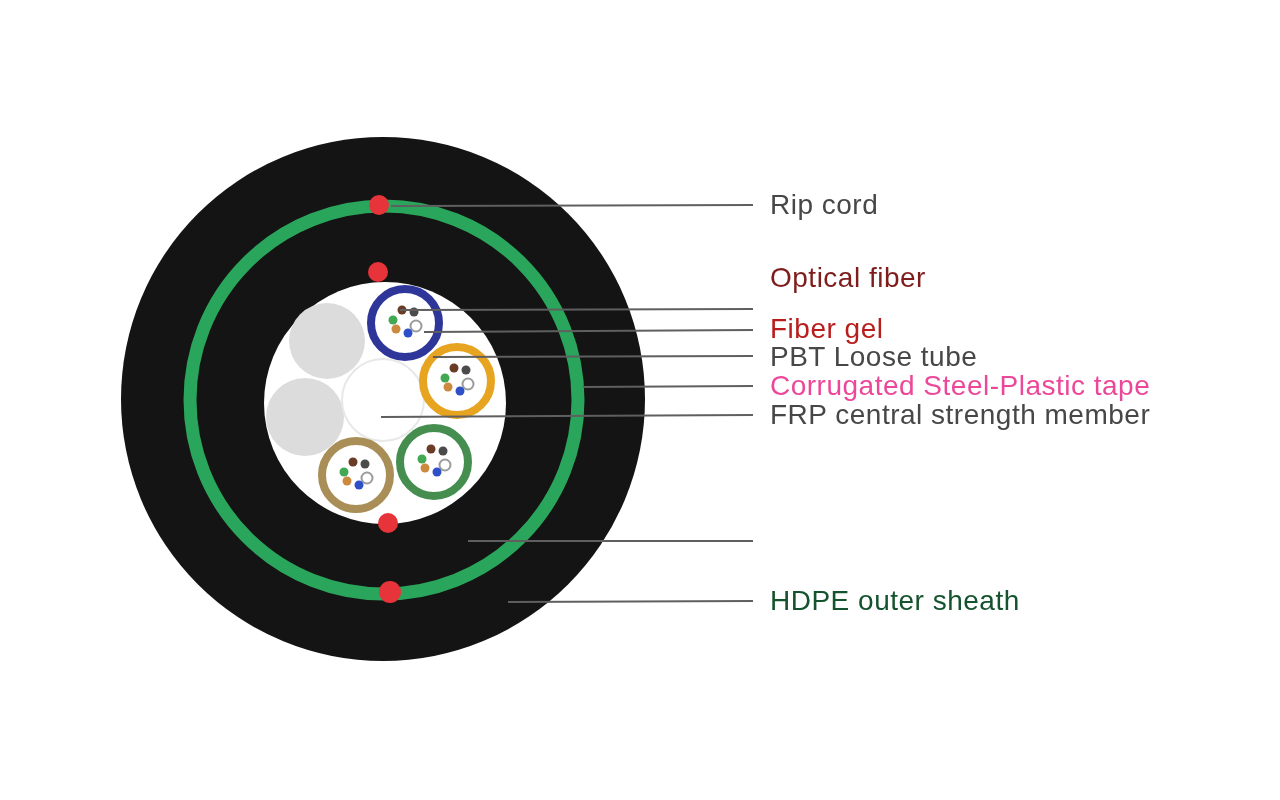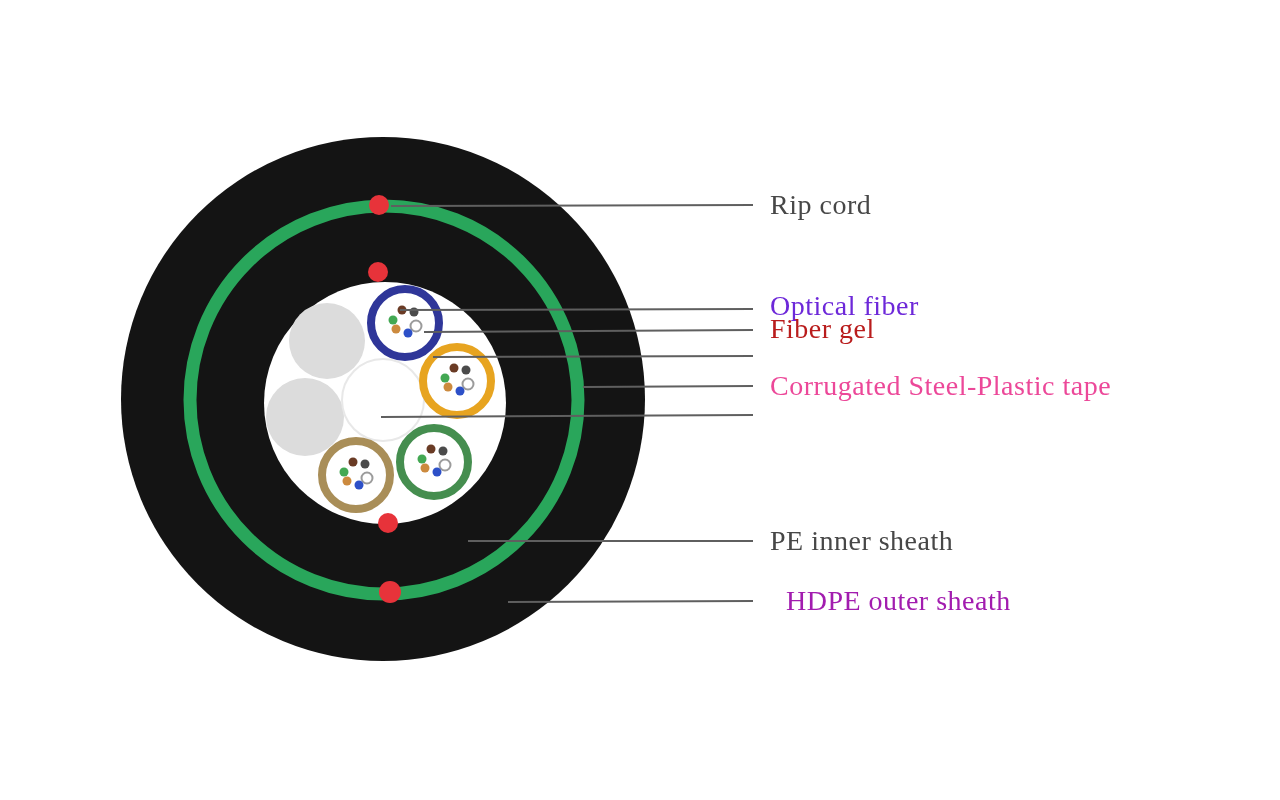--- a/index.html
+++ b/index.html
@@ -1,21 +1,21 @@
 <!DOCTYPE html>
 <html><head>
 <meta charset="utf-8">
 <style>
   html,body{margin:0;padding:0;background:#ffffff;}
   .canvas{
     position:relative;
     width:1280px;height:800px;
     background:#ffffff;
     overflow:hidden;
-    font-family:Liberation Serif, serif;
+    font-family:Liberation Sans, sans-serif;
   }
   .canvas svg{position:absolute;left:0;top:0;}
   .lbl{
     position:absolute;
     left:770px;
     font-size:28px;
     line-height:32px;
     letter-spacing:0.5px;
     white-space:nowrap;
     transform:translateY(-16px);
@@ -91,18 +91,19 @@
       <line x1="424" y1="332" x2="753" y2="330" stroke-width="2" stroke="#5f5f5f"></line>
       <line x1="433" y1="357" x2="753" y2="356" stroke-width="2" stroke="#5f5f5f"></line>
       <line x1="583" y1="387" x2="753" y2="386" stroke-width="2" stroke="#5f5f5f"></line>
       <line x1="381" y1="417" x2="753" y2="415" stroke-width="2" stroke="#5f5f5f"></line>
       <line x1="468" y1="541" x2="753" y2="541" stroke-width="2" stroke="#5f5f5f"></line>
       <line x1="508" y1="602" x2="753" y2="601" stroke-width="2" stroke="#5f5f5f"></line>
     </g>
   </svg>
 
   <div class="lbl" style="top: 205px; color: rgb(71, 71, 71);">Rip cord</div>
-  <div class="lbl" style="top: 306px; color: #6d28d9;">Optical fiber</div>
+  <div class="lbl" style="top: 278px; color: #7f1d1d;">Optical fiber</div>
   <div class="lbl" style="top: 329px; color: #b91c1c;">Fiber gel</div>
+  <div class="lbl" style="top: 357px; color: rgb(71, 71, 71);">PBT Loose tube</div>
   <div class="lbl" style="top: 386px; color: #ec4899;">Corrugated Steel-Plastic tape</div>
-  <div class="lbl" style="top: 541px; color: rgb(71, 71, 71);">PE inner sheath</div>
-  <div class="lbl" style="top: 601px; color: #a21caf; margin-left: 16px;">HDPE outer sheath</div>
+  <div class="lbl" style="top: 415px; color: rgb(71, 71, 71);">FRP central strength member</div>
+  <div class="lbl" style="top: 601px; color: #14532d;">HDPE outer sheath</div>
 </div>
 
 </body></html>

